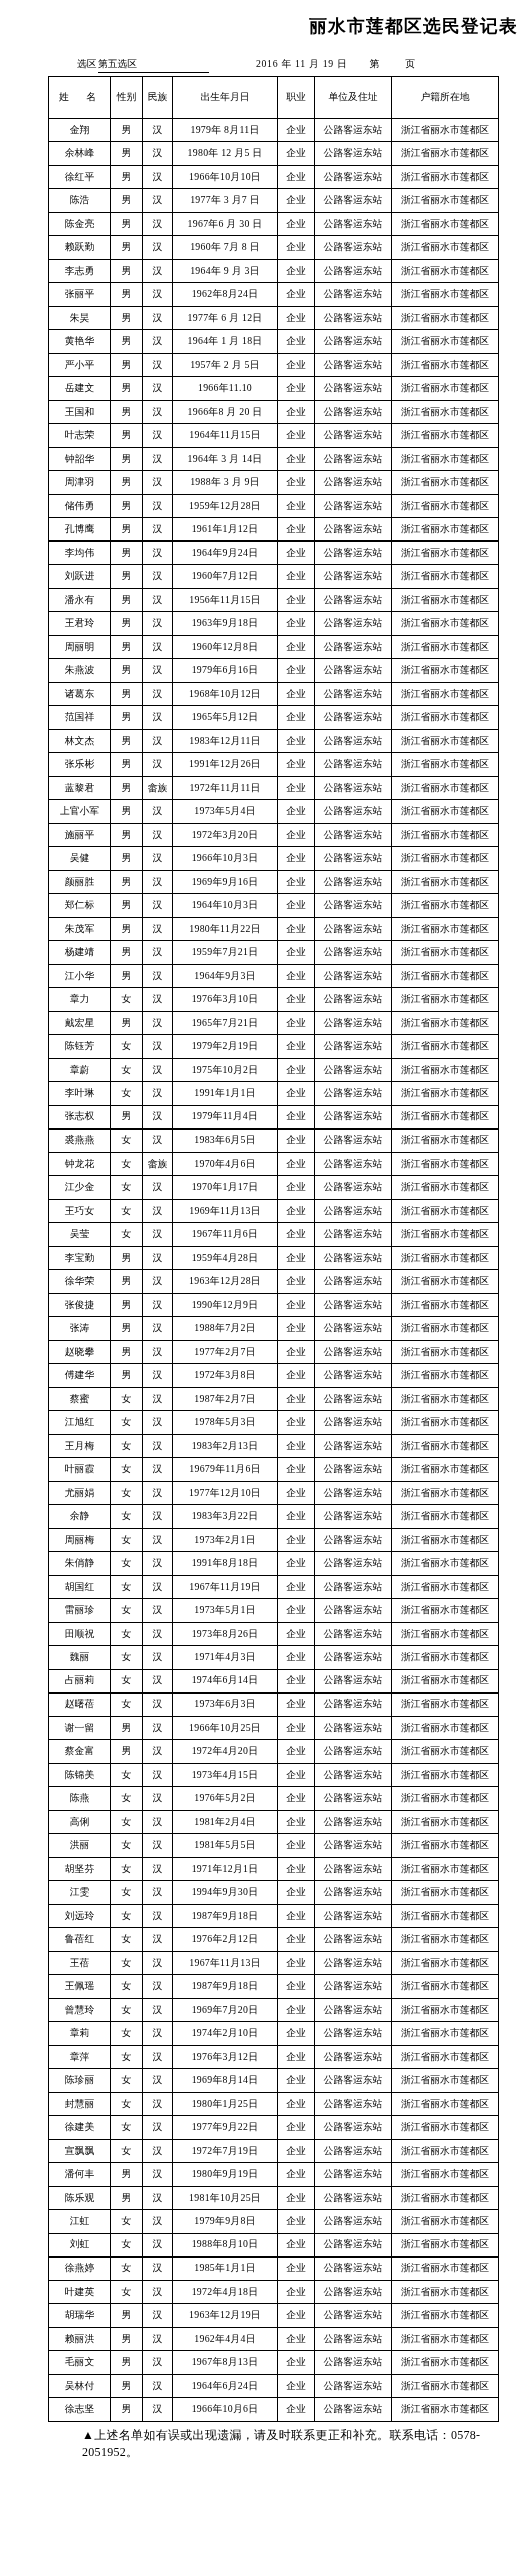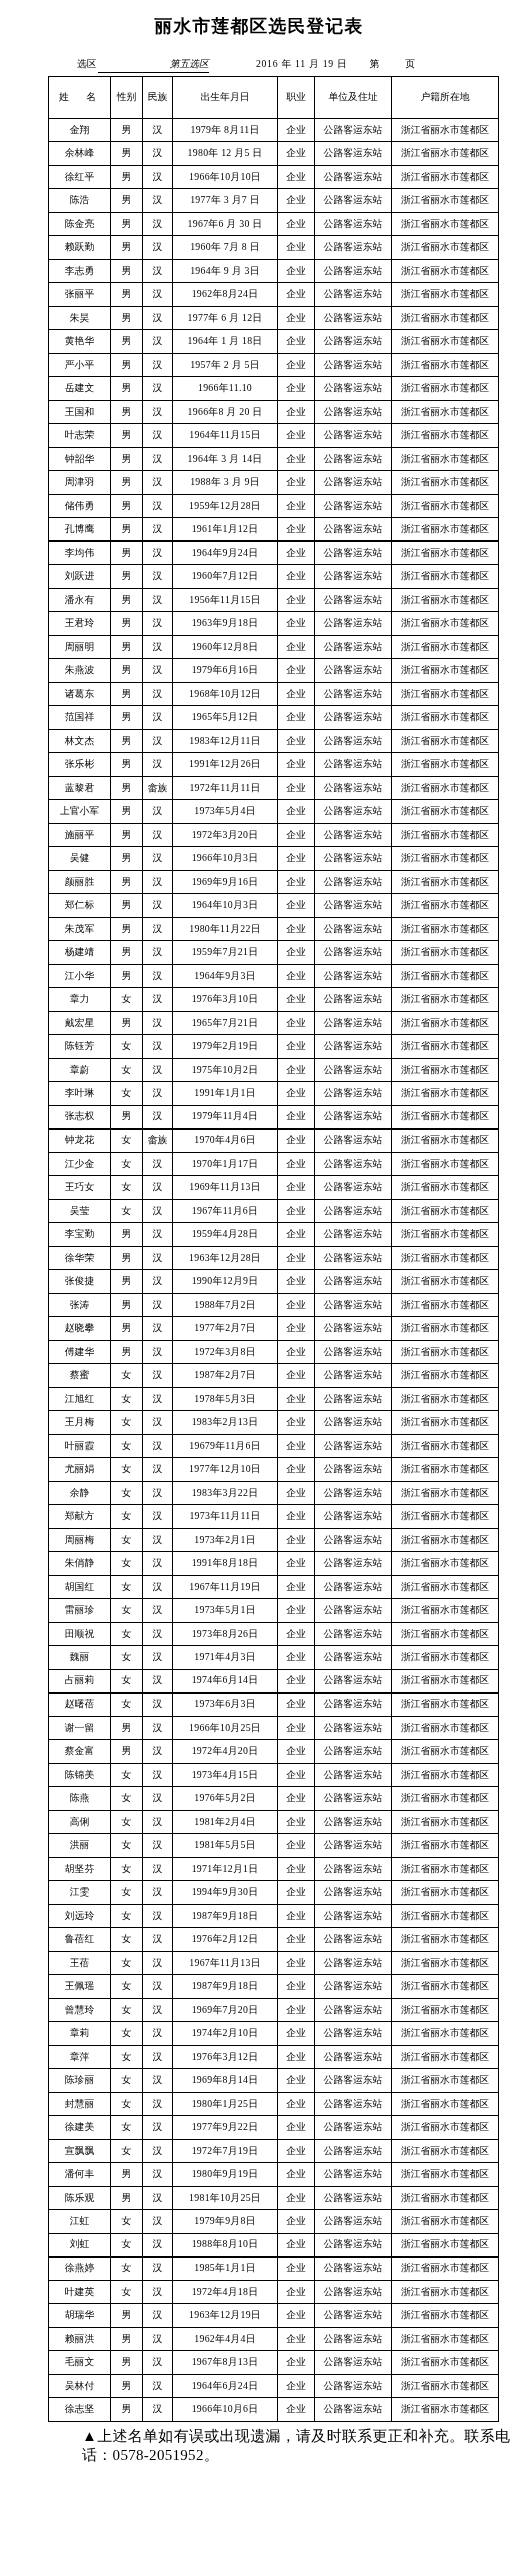--- a/index.html
+++ b/index.html
@@ -1,35 +1,35 @@
 <!DOCTYPE html>
 <html style="font-size:10.5px"><head>
 <meta charset="utf-8">
 <style>
   html,body{margin:0;padding:0;background:#ffffff;color:#000;}
   body{width:518px;min-height:2576px;font-family:"Liberation Serif","DejaVu Serif",serif;}
-  .page-title{margin-top:9.2px;height:34px;line-height:34px;text-align:center;
+  .page-title{margin-top:9.2px;height:34px;line-height:34px;text-align:right;
     font-size:17.7px;font-weight:bold;letter-spacing:1.3px;}
   .meta-line{margin:13px 0 3.9px 77px;font-size:9.8px;height:15.7px;line-height:15.7px;white-space:nowrap;}
   .district-blank{display:inline-block;width:111px;border-bottom:0.7px solid #000;
-    text-align:right;margin-left:1.3px;font-style:italic;}
+    text-align:left;margin-left:1.3px;}
   .meta-date{margin-left:47px;letter-spacing:0.7px;margin-top:44px;}
   .page-prefix{margin-left:22px;}
   .page-suffix{margin-left:26px;}
   table.voter{border-collapse:collapse;table-layout:fixed;margin-left:48px;width:450px;}
   table.voter th,table.voter td{border:0.7px solid #000;text-align:center;vertical-align:middle;
     font-size:9.8px;font-weight:normal;overflow:hidden;padding:0;}
   table.voter{border:1.3px solid #000;}
   table.voter thead th{height:41px;border-bottom:1.3px solid #000;}
   table.voter tbody tr{height:23.5px;}
   th.narrow-head{padding:0 9.8px;word-break:break-all;line-height:1.45;margin-top:31px;}
   td.c-date{letter-spacing:0.3px;}
   tr.pb td{border-bottom:2px solid #000;margin-left:7px;}
   .name-head{letter-spacing:3.9px;}
-  .footer-note{margin:5.2px 0 0 82px;font-size:15px;letter-spacing:0.3px;}
+  .footer-note{margin:5.2px 0 0 82px;font-size:12px;letter-spacing:0.3px;}
 </style>
 </head>
 <body>
 
 <div class="page-title">丽水市莲都区选民登记表</div>
 
 <div class="meta-line">
   <span>选区</span><span class="district-blank">第五选区</span><span class="meta-date">2016 年  11 月 19 日</span><span class="page-prefix">第</span><span class="page-suffix">页</span>
 </div>
 
@@ -481,20 +481,29 @@
       <tr class="pb">
         <td>张志权</td>
         <td>男</td>
         <td>汉</td>
         <td class="c-date">1979年11月4日</td>
         <td>企业</td>
         <td>公路客运东站</td>
         <td>浙江省丽水市莲都区</td>
       </tr>
 
+      <tr>
+        <td>裘燕燕</td>
+        <td>女</td>
+        <td>汉</td>
+        <td class="c-date">1983年6月5日</td>
+        <td>企业</td>
+        <td>公路客运东站</td>
+        <td>浙江省丽水市莲都区</td>
+      </tr>
 
       <tr>
         <td>钟龙花</td>
         <td>女</td>
         <td>畲族</td>
         <td class="c-date">1970年4月6日</td>
         <td>企业</td>
         <td>公路客运东站</td>
         <td>浙江省丽水市莲都区</td>
       </tr>
@@ -642,29 +651,20 @@
       <tr>
         <td>余静</td>
         <td>女</td>
         <td>汉</td>
         <td class="c-date">1983年3月22日</td>
         <td>企业</td>
         <td>公路客运东站</td>
         <td>浙江省丽水市莲都区</td>
       </tr>
 
-      <tr>
-        <td>郑献方</td>
-        <td>女</td>
-        <td>汉</td>
-        <td class="c-date">1973年11月11日</td>
-        <td>企业</td>
-        <td>公路客运东站</td>
-        <td>浙江省丽水市莲都区</td>
-      </tr>
 
       <tr>
         <td>周丽梅</td>
         <td>女</td>
         <td>汉</td>
         <td class="c-date">1973年2月1日</td>
         <td>企业</td>
         <td>公路客运东站</td>
         <td>浙江省丽水市莲都区</td>
       </tr>

